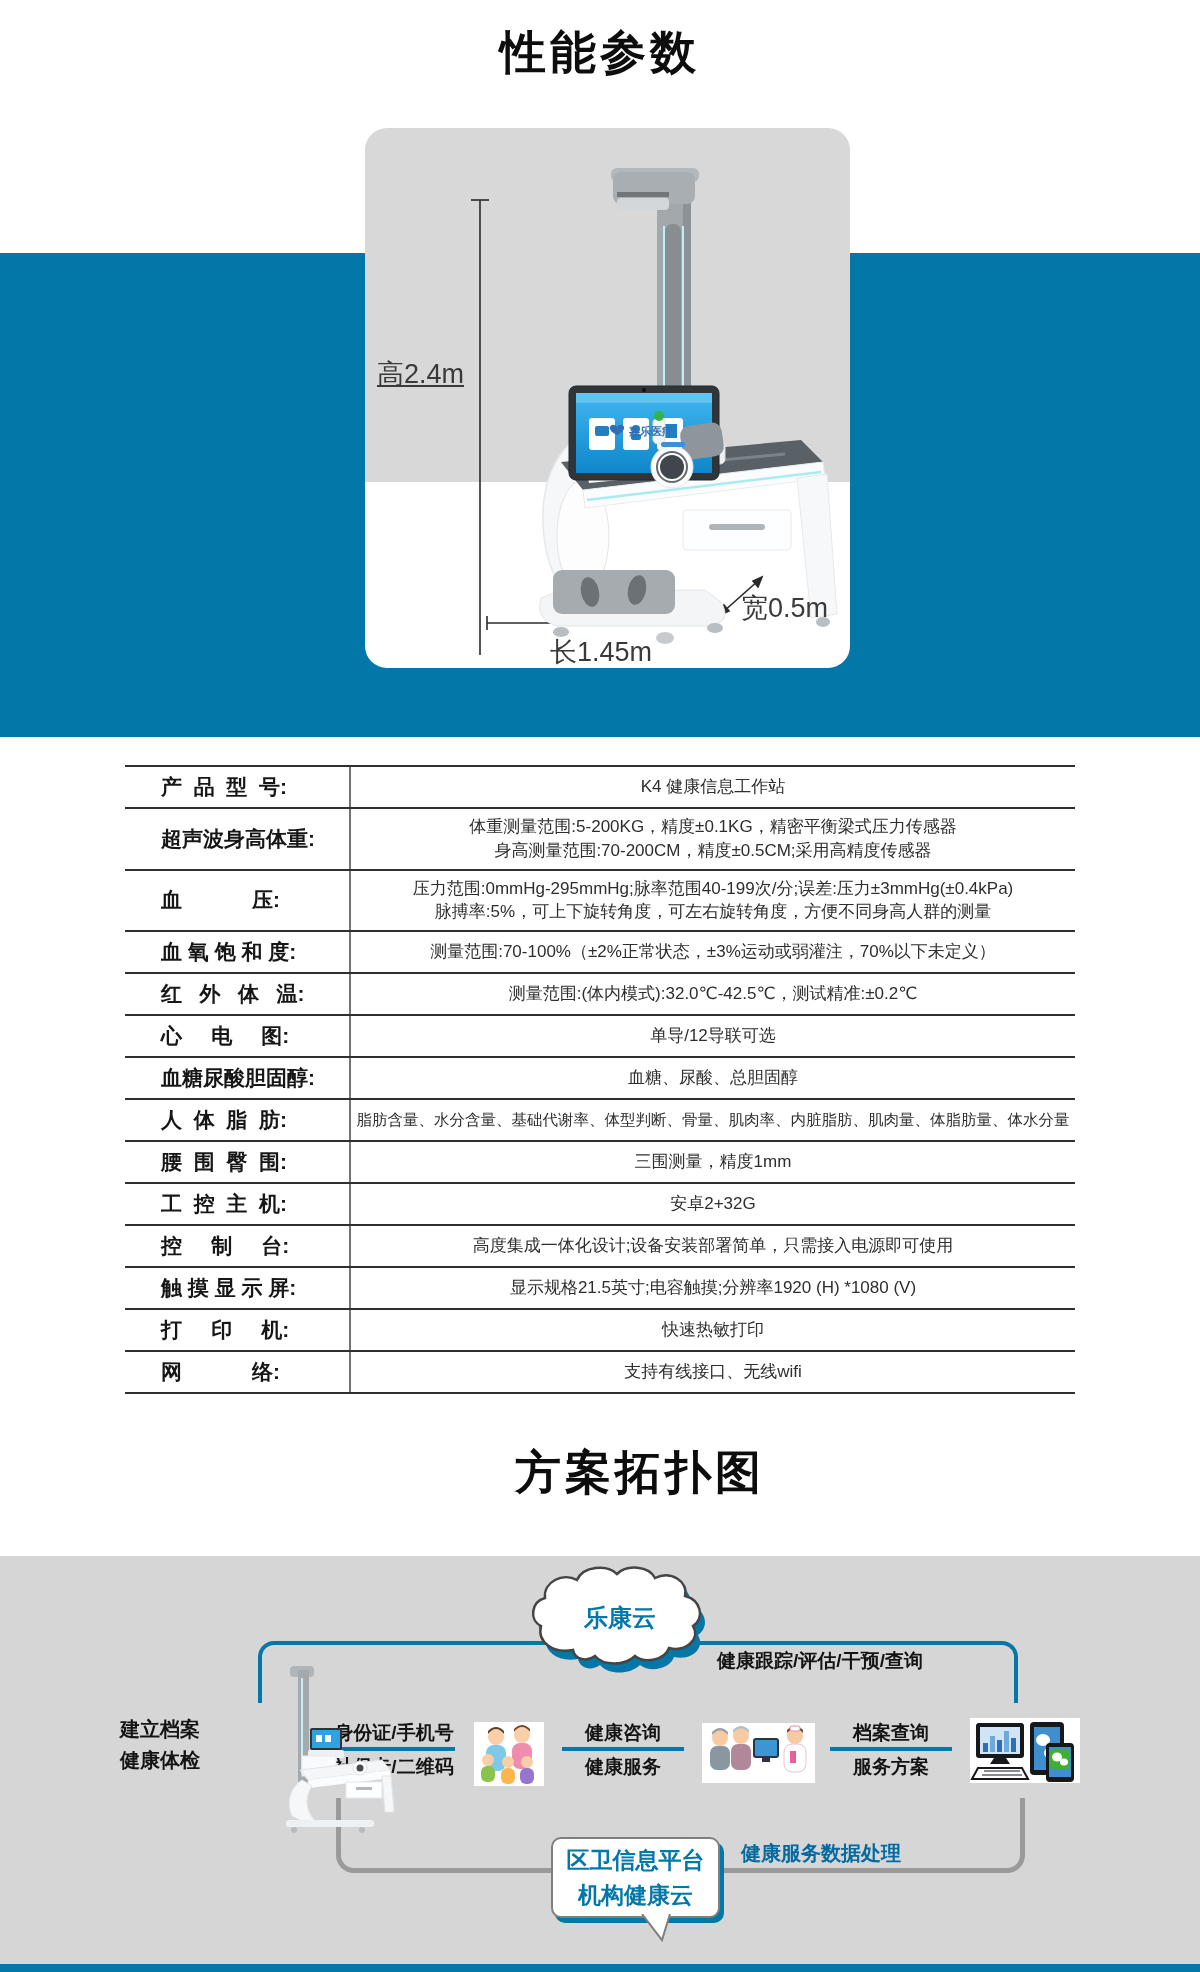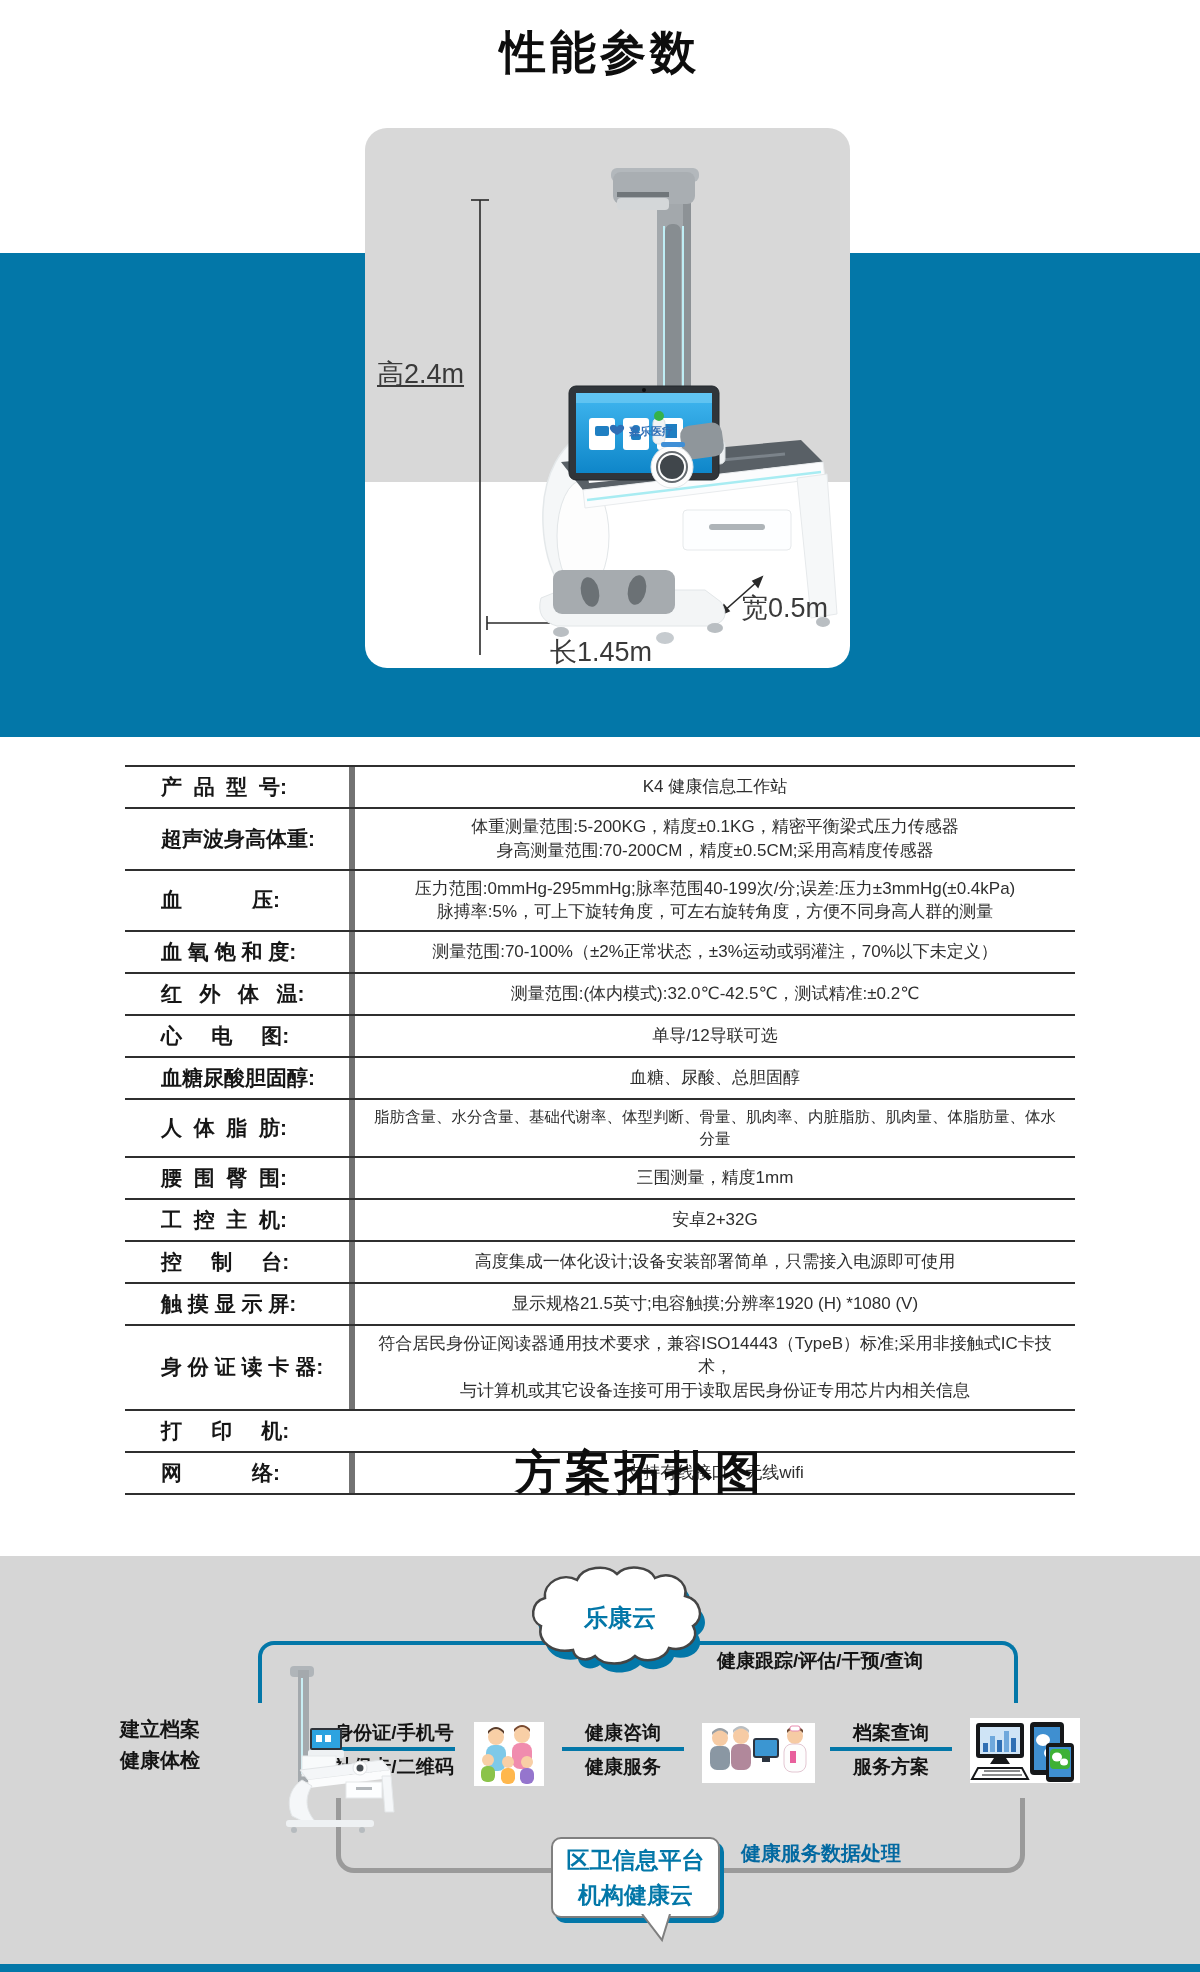--- a/index.html
+++ b/index.html
@@ -17,22 +17,22 @@
   .device-svg{position:absolute;left:0;top:0;width:485px;height:537px;}
   .dim{position:absolute;color:#3a3a3a;font-size:27px;font-weight:500;white-space:pre;}
   .dim.h{left:12px;top:228px;width:120px;text-align:left;text-decoration:underline;}
   .dim.l{left:156px;top:506px;width:160px;text-align:center;}
   .dim.w{left:376px;top:462px;width:110px;text-align:left;}
 
   .spec-table{position:absolute;left:125px;top:765px;width:950px;border-top:2px solid #2f2f2f;}
   .trow{display:flex;border-bottom:2px solid #2f2f2f;align-items:stretch;}
   .tlabel{width:200px;box-sizing:border-box;padding:6px 5px 6px 36px;font-size:21px;
           font-weight:bold;color:#161616;white-space:pre;display:flex;align-items:center;}
-  .tvalue{flex:1;box-sizing:border-box;padding:6px 12px;font-size:17px;color:#2e2e2e;
-          border-left:6px solid #737373;display:flex;align-items:center;justify-content:center;
+  .tvalue{flex:1;box-sizing:border-box;padding:6px 4px;font-size:17px;color:#2e2e2e;
+          border-left:2px solid #737373;display:flex;align-items:center;justify-content:center;
           text-align:center;white-space:pre-line;line-height:1.4;margin-left:24px;}
   .tvalue.small{font-size:15.5px;}
 
   .topo{position:absolute;left:0;top:1556px;width:1200px;height:416px;background:#d6d6d6;}
   .bracket-blue{position:absolute;left:258px;top:85px;width:752px;height:58px;
                 border-top:4px solid #0377a8;border-left:4px solid #0377a8;
                 border-right:4px solid #0377a8;border-radius:16px 16px 0 0;z-index:1;}
   .cloud-svg{position:absolute;left:525px;top:6px;width:190px;height:112px;z-index:2;}
   .cloud-label{position:absolute;left:525px;top:46px;width:190px;text-align:center;
                font-size:24px;font-weight:bold;color:#0377a8;z-index:3;}
@@ -224,26 +224,22 @@
       </div>
     <div class="trow">
         <div class="tlabel">控     制     台:</div>
         <div class="tvalue">高度集成一体化设计;设备安装部署简单，只需接入电源即可使用</div>
       </div>
     <div class="trow">
         <div class="tlabel">触 摸 显 示 屏:</div>
         <div class="tvalue">显示规格21.5英寸;电容触摸;分辨率1920 (H) *1080 (V)</div>
       </div>
     <div class="trow">
-        <div class="tlabel">身 份 证 读 卡 器:</div>
-        <div class="tvalue">符合居民身份证阅读器通用技术要求，兼容ISO14443（TypeB）标准;采用非接触式IC卡技术，
-与计算机或其它设备连接可用于读取居民身份证专用芯片内相关信息</div>
-      </div>
-    <div class="trow">
         <div class="tlabel">打     印     机:</div>
+        <div class="tvalue">快速热敏打印</div>
       </div>
     <div class="trow">
         <div class="tlabel">网            络:</div>
         <div class="tvalue">支持有线接口、无线wifi</div>
       </div>
   </div>
 
   <h1 class="title t2">方案拓扑图</h1>
 
   <div class="topo">

